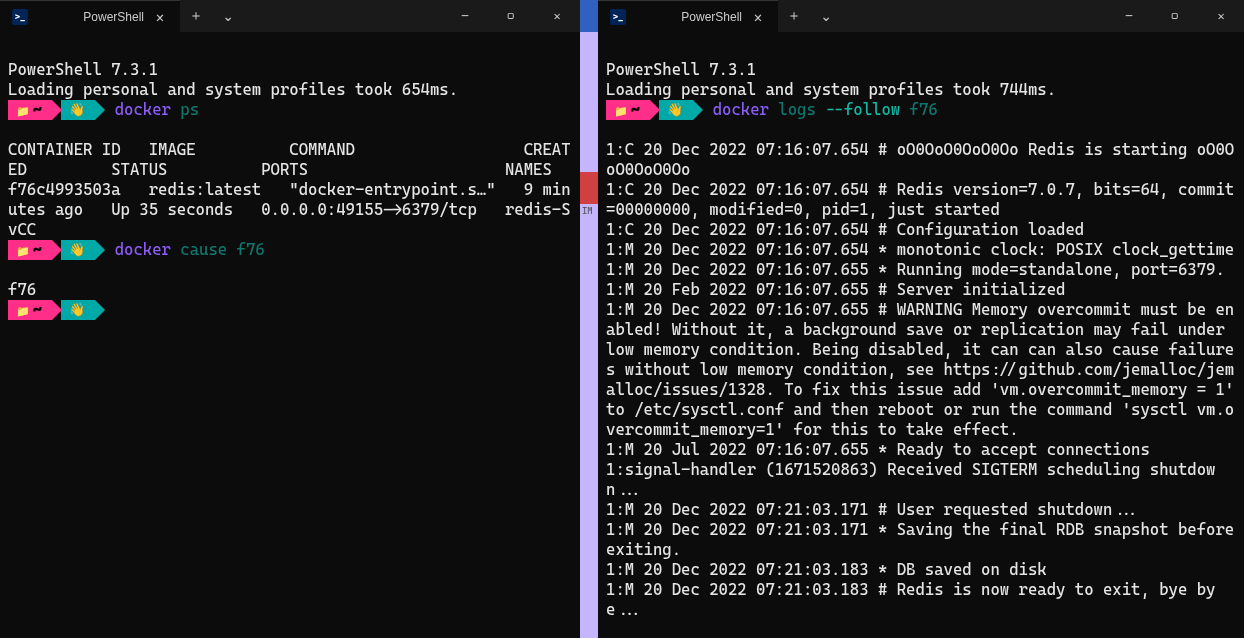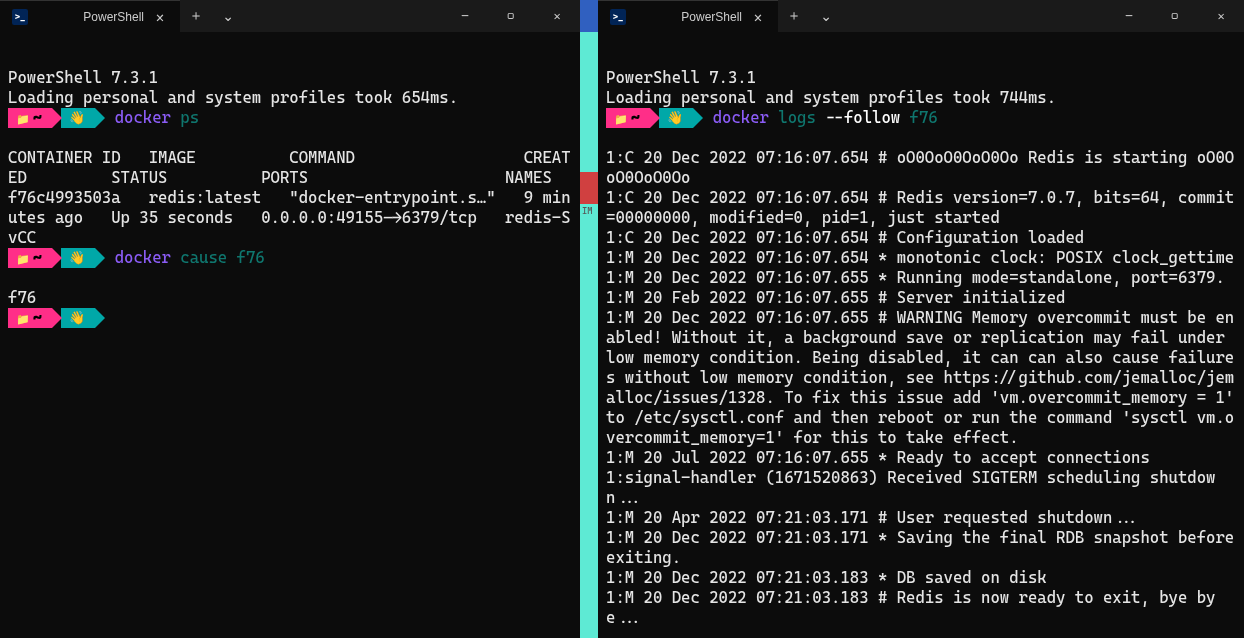--- a/index.html
+++ b/index.html
@@ -14,21 +14,21 @@
     }
     .window {
       background: #0c0c0c;
       display: flex;
       flex-direction: column;
       position: relative;
     }
     .window-left { width: 580px; margin-right: 0; }
     .gap { width: 18px; background: #e8e8e8; display: flex; flex-direction: column; }
     .gap-top { height: 32px; background: #3060c0; }
-    .gap-mid { flex: 1; background: #5eead4; }
+    .gap-mid { flex: 1; background: #c4b5fd; }
     .gap-red { height: 32px; background: #d04040; }
     .gap-text { font-size: 9px; color: #555; padding: 2px; }
     .window-right { width: 646px; flex: 1; }
     .titlebar {
       height: 32px;
       background: #1a1a1a;
       display: flex;
       align-items: stretch;
       color: #ccc;
     }
@@ -50,21 +50,21 @@
     }
     .tab-title { flex: 1; font-family: 'Segoe UI', sans-serif; font-size: 12px; text-align: right; }
     .tab-close { width: 16px; height: 16px; display: flex; align-items: center; justify-content: center; cursor: pointer; }
     .titlebar-actions { display: flex; align-items: center; }
     .titlebar-btn { width: 32px; height: 32px; display: flex; align-items: center; justify-content: center; cursor: pointer; font-family: 'Segoe UI', sans-serif; }
     .titlebar-spacer { flex: 1; }
     .window-controls { display: flex; }
     .window-ctrl { width: 46px; height: 32px; display: flex; align-items: center; justify-content: center; cursor: pointer; font-size: 12px; }
     .terminal {
       flex: 1;
-      padding: 16px 8px;
+      padding: 8px 8px;
       color: #cccccc;
       font-size: 16px;
       line-height: 1.25;
       white-space: pre-wrap;
       word-break: break-all;
       overflow: hidden;
     }
     .prompt-line { display: flex; align-items: center; flex-wrap: wrap; gap: 0; }
     .seg {
       display: inline-flex; align-items: center;
@@ -82,21 +82,21 @@
       position: relative; z-index: 2;
     }
     .seg-arrow-teal {
       width: 0; height: 0;
       border-top: 10px solid transparent;
       border-bottom: 10px solid transparent;
       border-left: 10px solid #00a8a8;
     }
     .cmd-docker { color: #8b5cf6; }
     .cmd-args { color: #0f766e; }
-    .cmd-flag { color: #ffffff; }
+    .cmd-flag { color: #14b8a6; }
     .out-white { color: #e5e5e5; }
     .folder-icon::before { content: "📁"; font-size: 11px; margin-right: 3px; }
     .wave-icon { font-size: 13px; }
   </style>
 </head>
 <body>
 
 <div class="window window-left">
   <div class="titlebar">
     <div class="tab">
@@ -162,18 +162,18 @@
 <span class="prompt-line"><span class="seg seg-pink"><span class="folder-icon"></span><span>~</span></span><span class="seg-arrow-pink"></span><span class="seg seg-teal"><span class="wave-icon">👋</span></span><span class="seg-arrow-teal"></span><span> <span class="cmd-docker">docker</span> <span class="cmd-args">logs</span> <span class="cmd-flag">--follow</span> <span class="cmd-args">f76</span></span></span>
 <span class="out-white">1:C 20 Dec 2022 07:16:07.654 # oO0OoO0OoO0Oo Redis is starting oO0OoO0OoO0Oo</span>
 <span class="out-white">1:C 20 Dec 2022 07:16:07.654 # Redis version=7.0.7, bits=64, commit=00000000, modified=0, pid=1, just started</span>
 <span class="out-white">1:C 20 Dec 2022 07:16:07.654 # Configuration loaded</span>
 <span class="out-white">1:M 20 Dec 2022 07:16:07.654 * monotonic clock: POSIX clock_gettime</span>
 <span class="out-white">1:M 20 Dec 2022 07:16:07.655 * Running mode=standalone, port=6379.</span>
 <span class="out-white">1:M 20 Feb 2022 07:16:07.655 # Server initialized</span>
 <span class="out-white">1:M 20 Dec 2022 07:16:07.655 # WARNING Memory overcommit must be enabled! Without it, a background save or replication may fail under low memory condition. Being disabled, it can can also cause failures without low memory condition, see https://github.com/jemalloc/jemalloc/issues/1328. To fix this issue add 'vm.overcommit_memory = 1' to /etc/sysctl.conf and then reboot or run the command 'sysctl vm.overcommit_memory=1' for this to take effect.</span>
 <span class="out-white">1:M 20 Jul 2022 07:16:07.655 * Ready to accept connections</span>
 <span class="out-white">1:signal-handler (1671520863) Received SIGTERM scheduling shutdown...</span>
-<span class="out-white">1:M 20 Apr 2022 07:21:03.171 # User requested shutdown...</span>
+<span class="out-white">1:M 20 Dec 2022 07:21:03.171 # User requested shutdown...</span>
 <span class="out-white">1:M 20 Dec 2022 07:21:03.171 * Saving the final RDB snapshot before exiting.</span>
 <span class="out-white">1:M 20 Dec 2022 07:21:03.183 * DB saved on disk</span>
 <span class="out-white">1:M 20 Dec 2022 07:21:03.183 # Redis is now ready to exit, bye bye...</span>
   </div>
 </div>
 
 </body></html>

